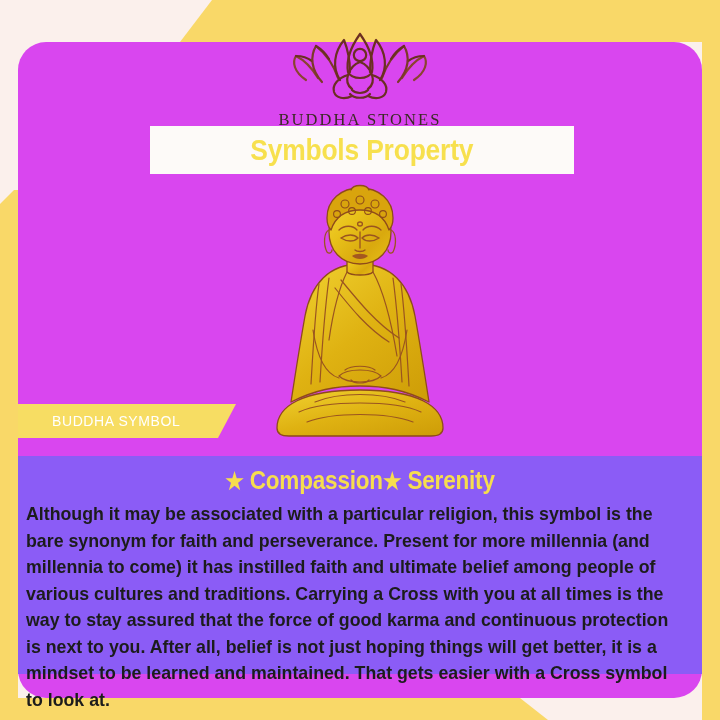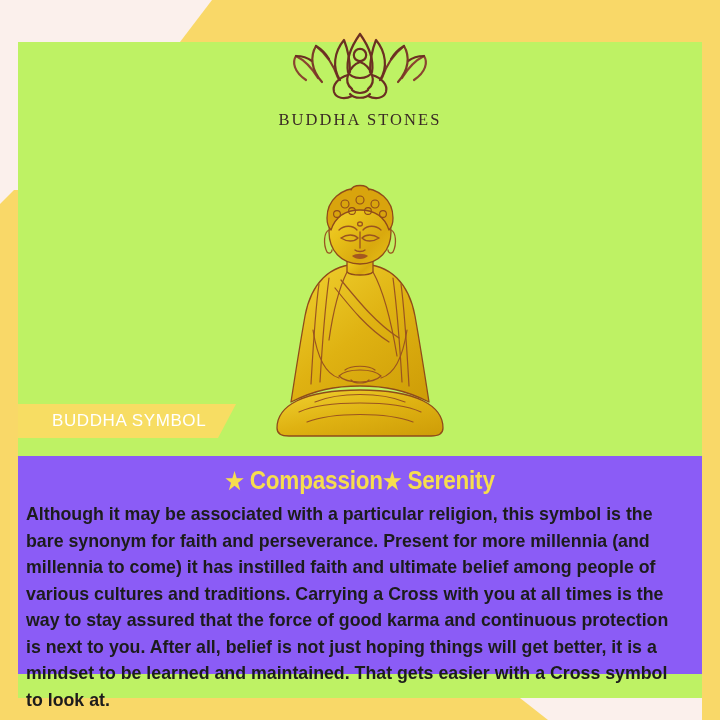--- a/index.html
+++ b/index.html
@@ -28,21 +28,22 @@
   }
   .deco-bottom{
     position:absolute;left:0;bottom:0;width:720px;height:22px;
     background:#f9d868;
     clip-path:polygon(0 0, 520px 0, 548px 22px, 0 22px);
   }
 
   
   .inner{
     position:absolute;left:18px;top:42px;right:18px;bottom:22px;
-    background:#bef264;
+    background:#d946ef;
+    border-radius:28px;
   }
 
   
   .logo-wrap{
     position:absolute;left:0;right:0;top:-14px;
     display:flex;flex-direction:column;align-items:center;
   }
   .logo-mark{width:148px;height:78px;display:block;}
   .logo-text{
     margin-top:4px;
@@ -77,21 +78,21 @@
 
   
   .ribbon{
     position:absolute;left:0px;top:362px;height:34px;width:218px;
     background:#f7dd63;
     clip-path:polygon(0 0, 218px 0, 200px 34px, 0 34px);
     display:flex;align-items:center;
   }
   .ribbon-label{
     margin-left:34px;
-    color:#ffffff;font-size:17px;letter-spacing:0.6px;
+    color:#ffffff;font-size:14px;letter-spacing:0.6px;
     font-weight:400;white-space:nowrap;
   }
 
   
   .content-card{
     position:absolute;left:18px;right:18px;top:456px;bottom:46px;
     background:#8b5cf6;
   }
   .subhead{
     margin:0;padding-top:10px;
@@ -159,20 +160,23 @@
           <path d="M62 47 C52 50 46 57 48 64 C50 70 58 72 66 68"></path>
           <path d="M86 47 C96 50 102 57 100 64 C98 70 90 72 82 68"></path>
 
           <path d="M64 66 C68 71 80 71 84 66"></path>
           <path d="M66 62 C70 66 78 66 82 62"></path>
         </svg>
       </span>
       <div class="logo-text">BUDDHA STONES</div>
     </div>
 
+    <div class="title-banner">
+      <div class="title-text">Symbols Property</div>
+    </div>
 
     <div class="buddha-stage">
       <span>
         <svg class="buddha-svg" viewBox="0 0 210 262" xmlns="http://www.w3.org/2000/svg">
           <defs>
             <linearGradient id="gold" x1="0" y1="0" x2="1" y2="1">
               <stop offset="0%" stop-color="#f2d23a"></stop>
               <stop offset="35%" stop-color="#e9c21a"></stop>
               <stop offset="70%" stop-color="#d9a90e"></stop>
               <stop offset="100%" stop-color="#e7bf18"></stop>

